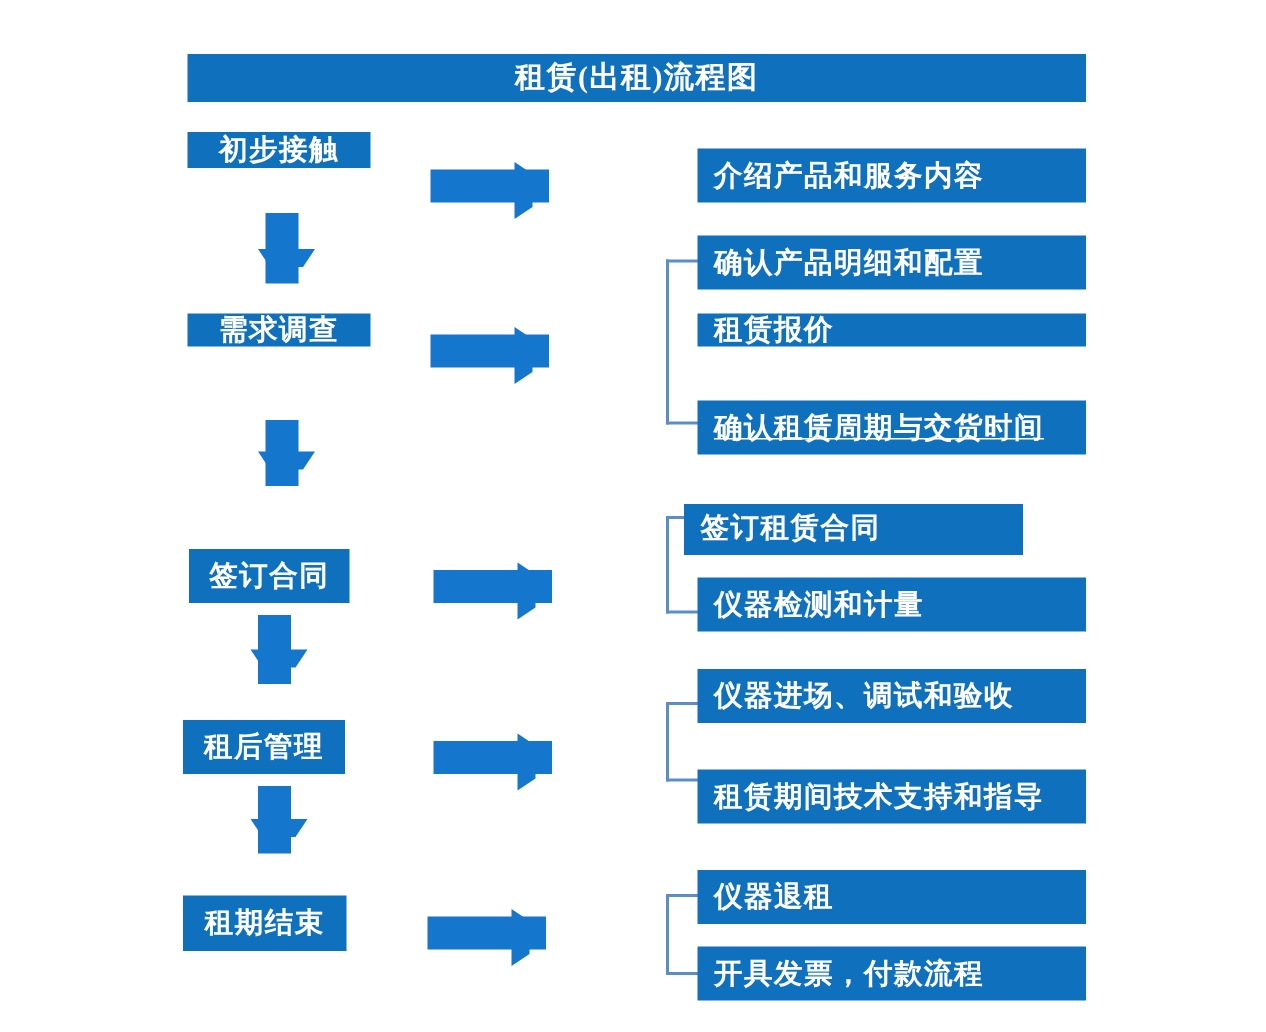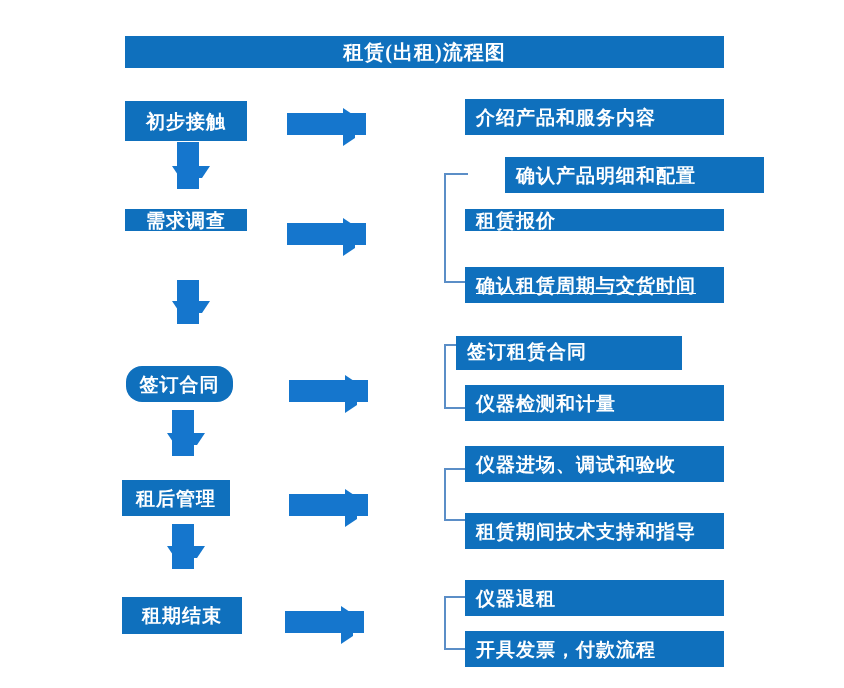--- a/index.html
+++ b/index.html
@@ -68,25 +68,25 @@
     background: transparent;
   }
 </style>
 </head>
 <body>
 
 <div class="canvas">
 
   <div class="box title-bar">租赁(出租)流程图</div>
 
-  <div class="box stage" style="left:103px; top:79px;  width:122px; height:40px;">初步接触</div>
+  <div class="box stage" style="left:103px; top:66px;  width:122px; height:24px;">初步接触</div>
   <div class="box stage" style="left:103px; top:187px; width:122px; height:20px;">需求调查</div>
-  <div class="box stage" style="left:104px; top:344px; width:107px; height:36px;border-radius:16px;">签订合同</div>
+  <div class="box stage" style="left:104px; top:344px; width:107px; height:36px;">签订合同</div>
   <div class="box stage" style="left:100px; top:458px; width:108px; height:36px;">租后管理</div>
-  <div class="box stage" style="left:100px; top:575px; width:120px; height:37px;">租期结束</div>
+  <div class="box stage" style="left:100px; top:575px; width:109px; height:37px;">租期结束</div>
 
   <div class="v-arrow" style="left:150px; top:120px; height:58px;">
     <div class="shaft"></div>
     <div class="head"></div>
   </div>
   <div class="v-arrow" style="left:150px; top:258px; height:55px;">
     <div class="shaft"></div>
     <div class="head"></div>
   </div>
   <div class="v-arrow" style="left:145px; top:388px; height:57px;">
@@ -119,21 +119,21 @@
     <div class="head"></div>
   </div>
 
   <div class="bracket" style="top:151px; height:110px;"></div>
   <div class="bracket" style="top:322px; height:65px;"></div>
   <div class="bracket" style="top:446px; height:53px;"></div>
   <div class="bracket" style="top:574px; height:54px;"></div>
 
   <div class="box output" style="left:443px; top:77px;  width:259px; height:36px;">介绍产品和服务内容</div>
 
-  <div class="box output" style="left:443px; top:135px; width:259px; height:36px;margin-left:40px;">确认产品明细和配置</div>
+  <div class="box output" style="left:443px; top:135px; width:259px; height:36px;">确认产品明细和配置</div>
   <div class="box output" style="left:443px; top:187px; width:259px; height:20px;">租赁报价</div>
   <div class="box output" style="left:443px; top:245px; width:259px; height:36px;text-decoration:underline;">确认租赁周期与交货时间</div>
 
   <div class="box output" style="left:434px; top:314px; width:226px; height:34px;font-family:Liberation Mono, monospace;">签订租赁合同</div>
   <div class="box output" style="left:443px; top:363px; width:259px; height:36px;">仪器检测和计量</div>
 
   <div class="box output" style="left:443px; top:491px; width:259px; height:36px;">租赁期间技术支持和指导</div>
   <div class="box output" style="left:443px; top:424px; width:259px; height:36px;">仪器进场、调试和验收</div>
 
   <div class="box output" style="left:443px; top:558px; width:259px; height:36px;">仪器退租</div>

